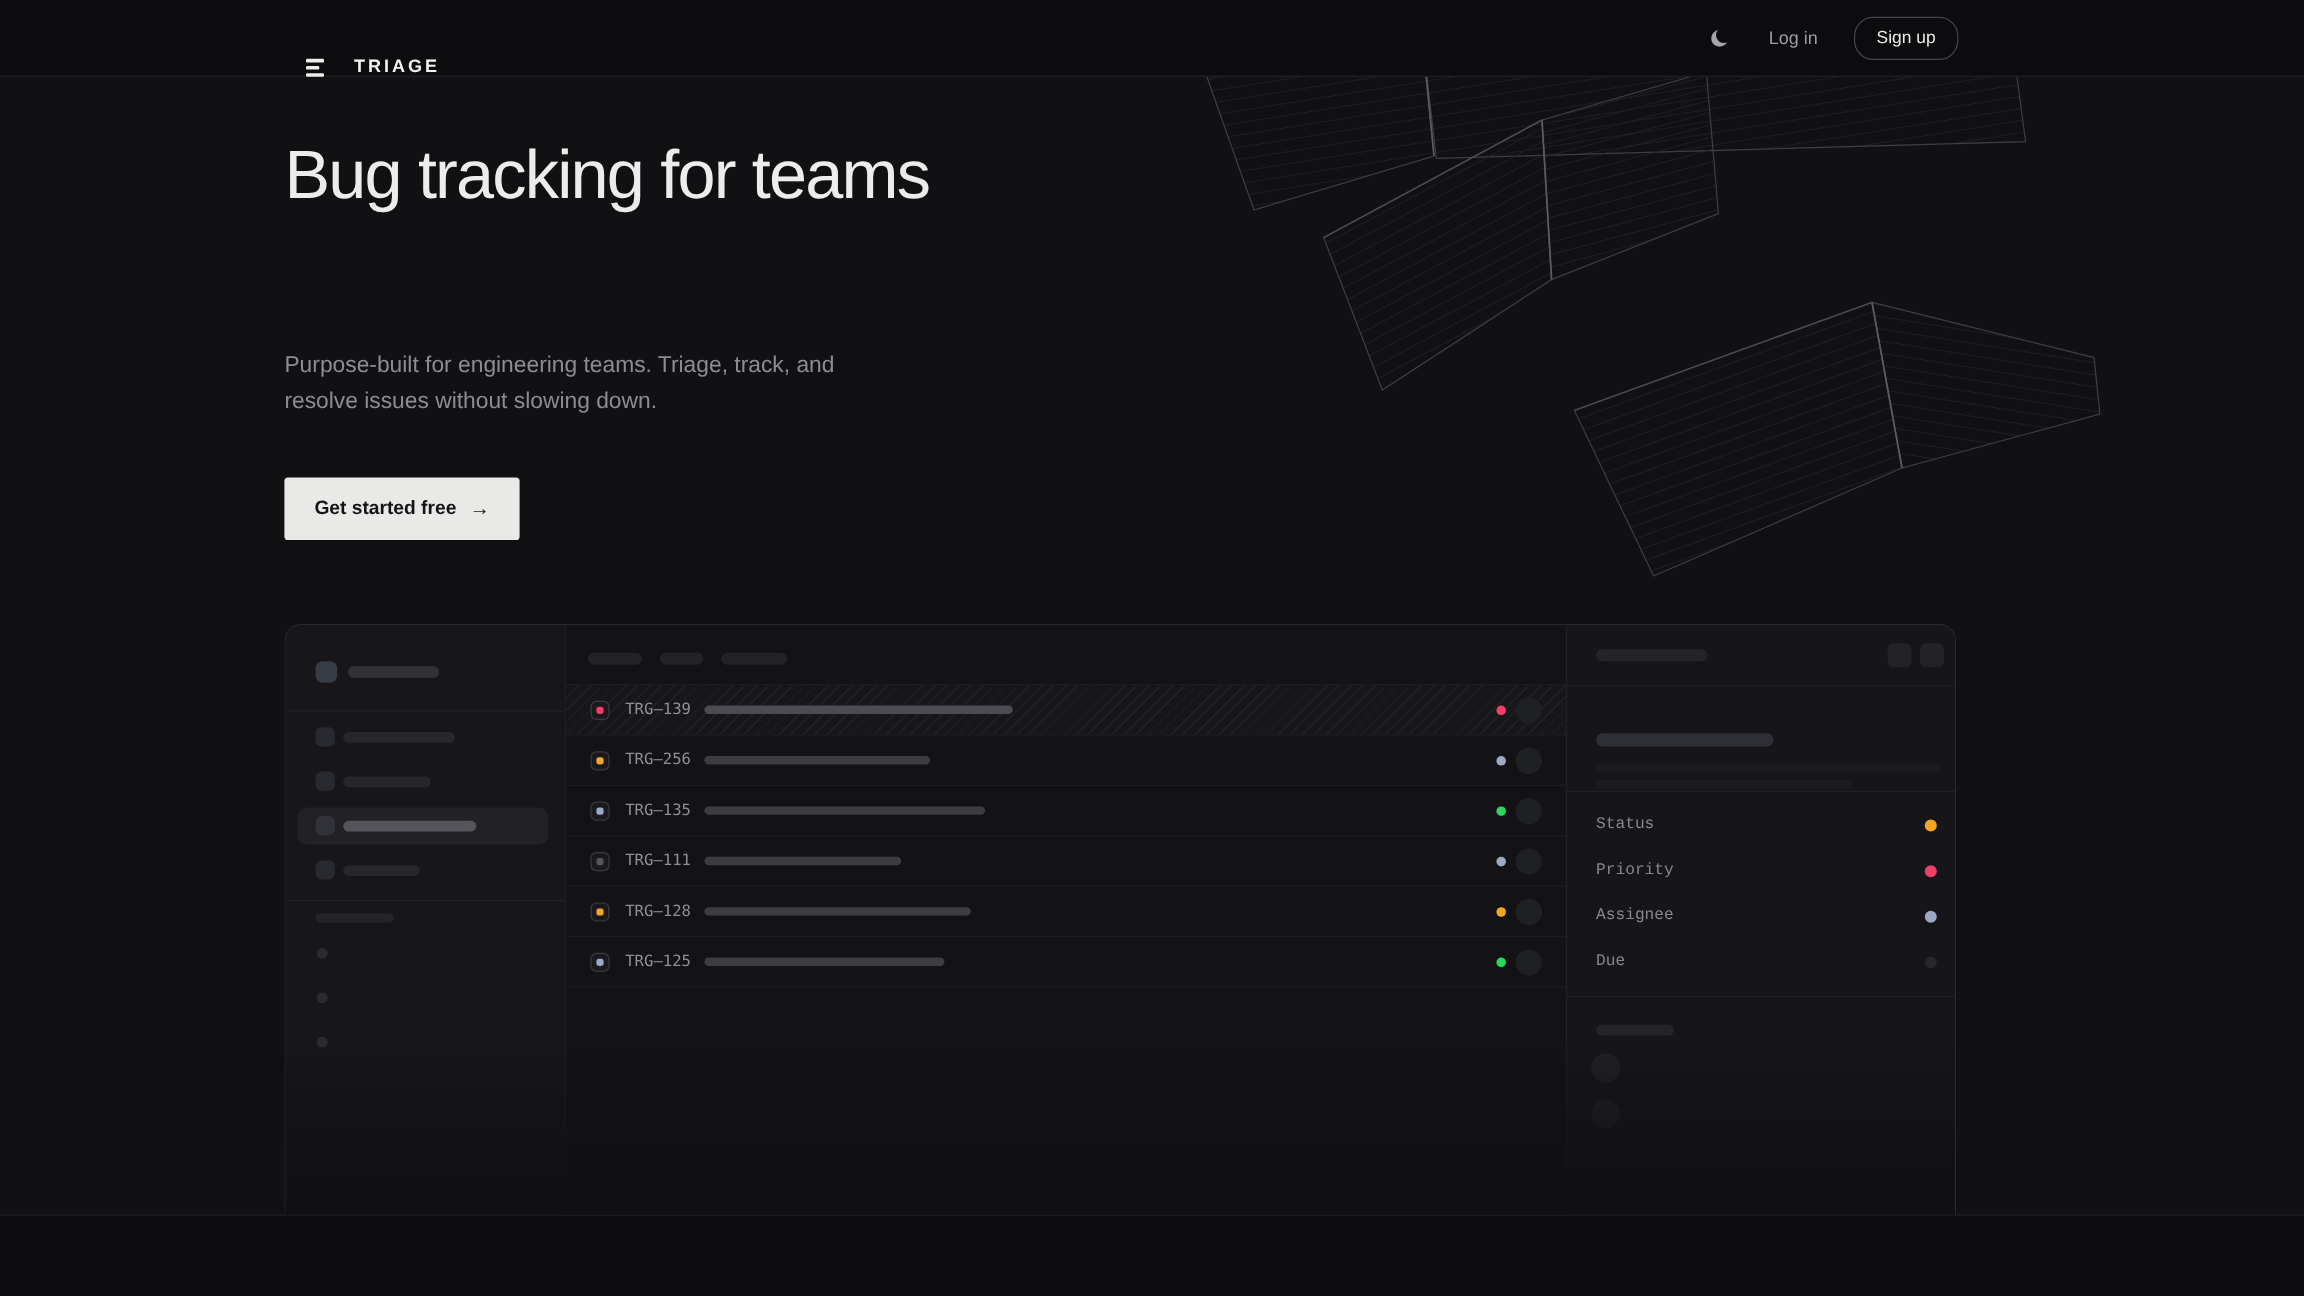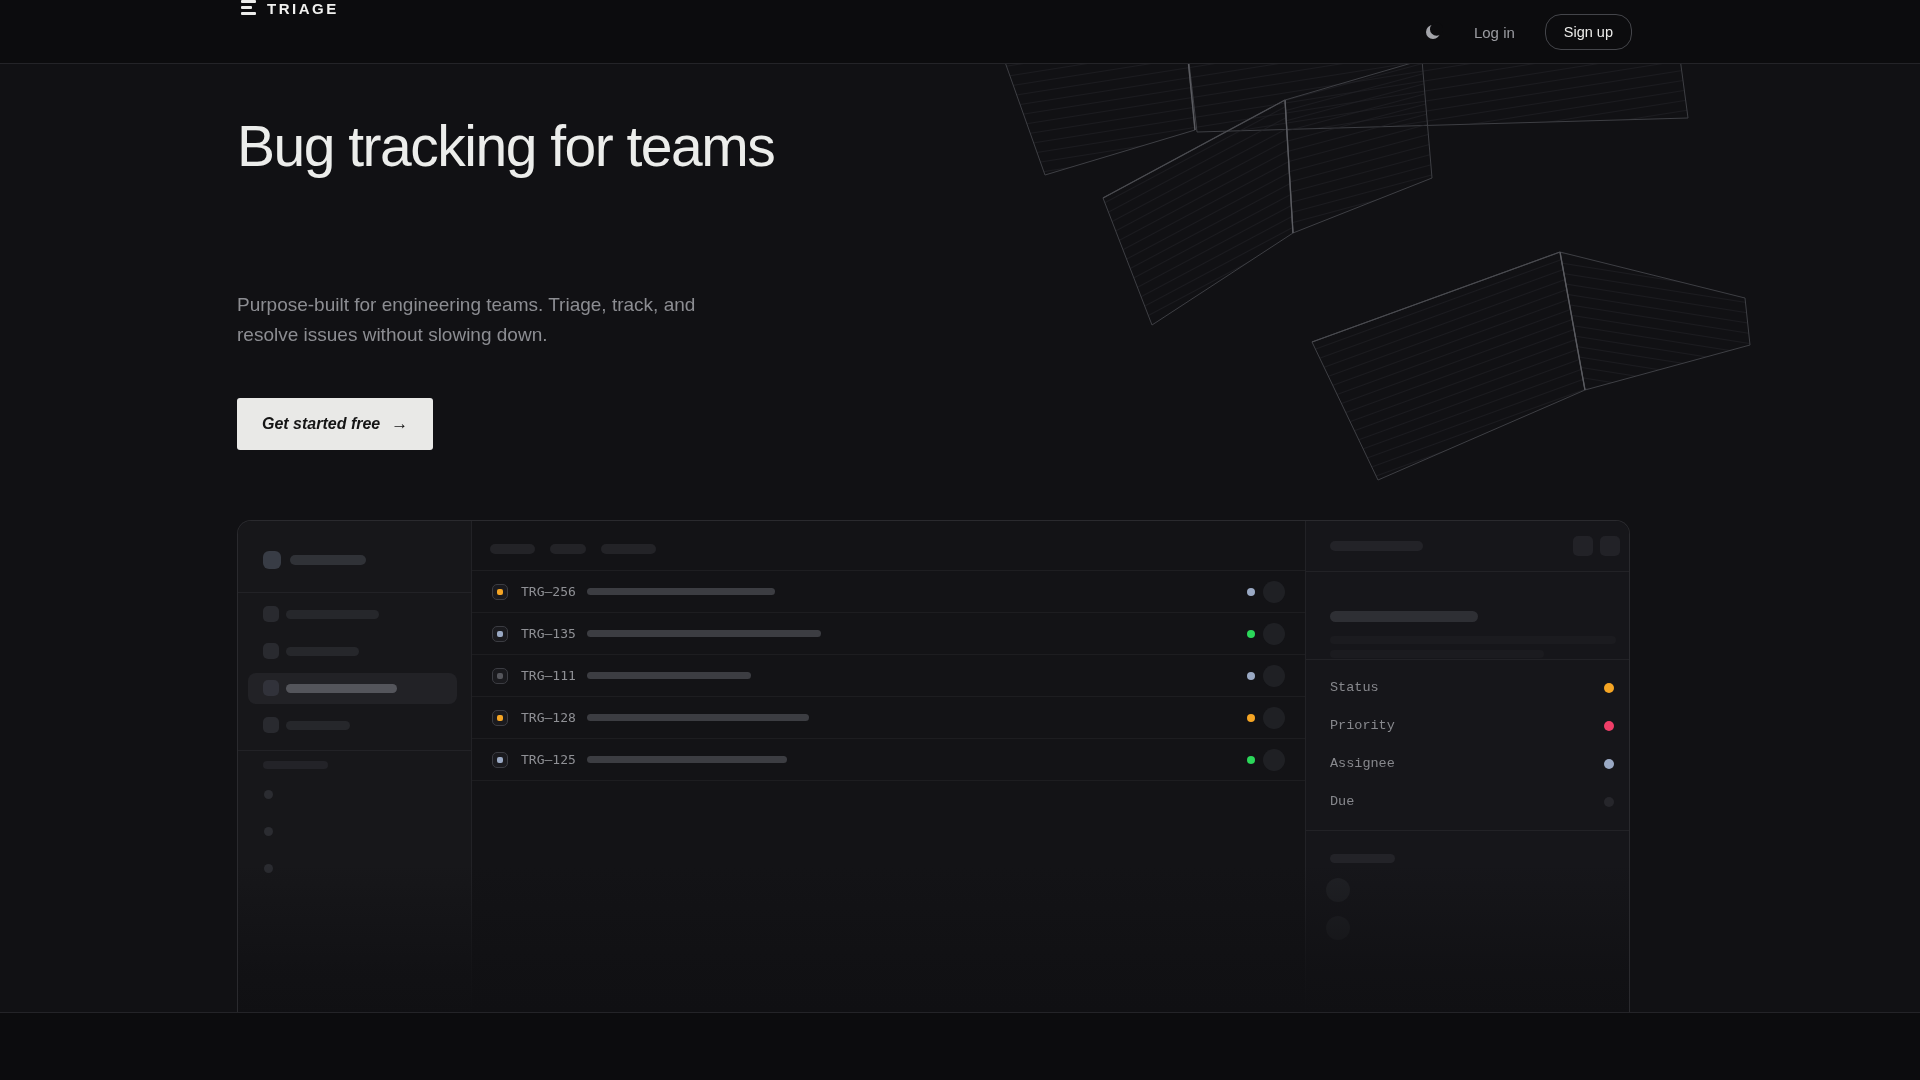--- a/index.html
+++ b/index.html
@@ -3,21 +3,21 @@
 <meta charset="utf-8">
 <style>
   * { margin:0; padding:0; box-sizing:border-box; }
   html,body { width:1920px; height:1080px; background:#0c0c0e; overflow:hidden;
               font-family:"Liberation Sans", sans-serif; }
   .page { position:relative; width:1920px; height:1080px; }
 
   
   .nav { position:absolute; top:0; left:0; right:0; height:64px; background:#0c0c0e;
          border-bottom:1px solid #242428; z-index:10; }
-  .brand { position:absolute; left:241px; top:0; height:64px; display:flex; align-items:flex-start; gap:11px; }
+  .brand { position:absolute; left:255px; top:0; height:64px; display:flex; align-items:flex-end; gap:25px; }
   .brand-glyph { display:flex; flex-direction:column; gap:3px; }
   .brand-glyph i { display:block; height:3px; border-radius:1px; background:#ededeb; }
   .brand-glyph i:nth-child(1){ width:15px; }
   .brand-glyph i:nth-child(2){ width:11px; }
   .brand-glyph i:nth-child(3){ width:15px; }
   .brand-name { color:#f1f1ef; font-size:15px; font-weight:700; letter-spacing:2.5px; }
   .nav-right { position:absolute; right:288px; top:0; height:64px; display:flex; align-items:center; gap:30px; }
   .moon-btn { width:22px; height:22px; display:flex; align-items:center; justify-content:center; cursor:pointer; }
   .login { color:#9b9ca1; font-size:15px; cursor:pointer; }
   .signup { height:36px; padding:0 18px; display:flex; align-items:center; border:1px solid #44454a;
@@ -25,21 +25,21 @@
 
   
   .hero { position:absolute; top:64px; left:0; right:0; height:949px; background:#111114;
           border-bottom:1px solid #242428; overflow:hidden; }
   .wire { position:absolute; left:950px; top:-40px; pointer-events:none; }
   .h1 { position:absolute; left:237px; top:50px; font-size:57px; line-height:65px; font-weight:500;
         letter-spacing:-1.5px; color:#ecedeb; }
   .sub { position:absolute; left:237px; top:226px; font-size:19px; line-height:30px; color:#8c8d92; }
   .cta { position:absolute; left:237px; top:334px; height:52px; padding:11px 25px; display:flex; align-items:center;
          gap:11px; background:#e9e9e7; border:none; border-radius:3px; color:#151515; font-family:"Liberation Sans",sans-serif;
-         font-size:16px; font-weight:600; cursor:pointer;font-style:italic; }
+         font-size:16px; font-weight:600; cursor:pointer; }
   .cta .arr { font-size:17px; font-weight:400; }
 
   
   .mock { position:absolute; left:237px; top:456px; width:1393px; height:494px;
           background:#141417; border:1px solid #2a2a2e; border-bottom:none;
           border-radius:14px 14px 0 0; display:flex; overflow:hidden; }
   .mock::after { content:""; position:absolute; left:0; right:0; bottom:0; height:150px; z-index:5;
           background:linear-gradient(180deg, rgba(17,17,20,0) 0%, rgba(16,16,19,0.82) 72%, #101013 100%);
           pointer-events:none; }
   .sk { position:absolute; border-radius:99px; background:#26272b; }
@@ -202,20 +202,29 @@
         <div id="side-dots">
             <span class="side-dot" style="top: 269px;"></span>
             <span class="side-dot" style="top: 306px;"></span>
             <span class="side-dot" style="top: 343px;"></span>
           </div>
       </div>
 
       <div class="m-main">
         <div class="l-head"><span id="head-pills"><span class="pill" style="left: 18px; width: 45px;"></span><span class="pill" style="left: 78px; width: 36px;"></span><span class="pill" style="left: 129px; width: 55px;"></span></span></div>
         <div class="rows" id="issue-rows">
+            <div class="row hatched">
+              <span class="chip">
+                <i style="background: rgb(239, 62, 104);"></i>
+              </span>
+              <span class="rid">TRG–139</span>
+              <span class="rbar bright" style="width: 257px;"></span>
+              <span class="rdot" style="background: rgb(239, 62, 104);"></span>
+              <span class="rav"></span>
+            </div>
             <div class="row">
               <span class="chip">
                 <i style="background: rgb(245, 165, 36);"></i>
               </span>
               <span class="rid">TRG–256</span>
               <span class="rbar" style="width: 188px;"></span>
               <span class="rdot" style="background: rgb(154, 169, 196);"></span>
               <span class="rav"></span>
             </div>
             <div class="row">

